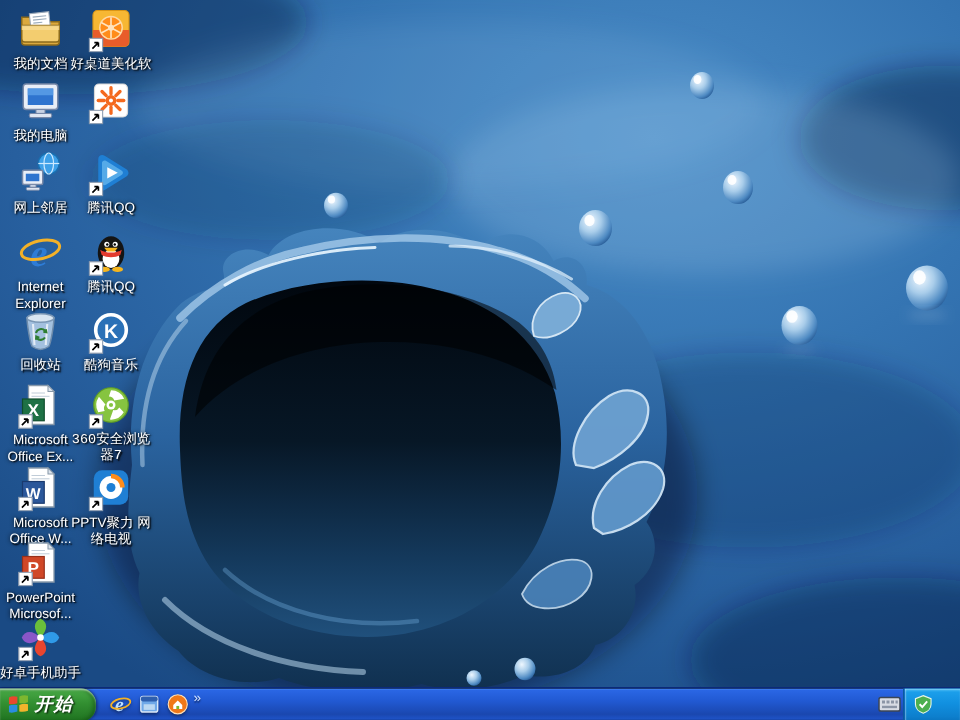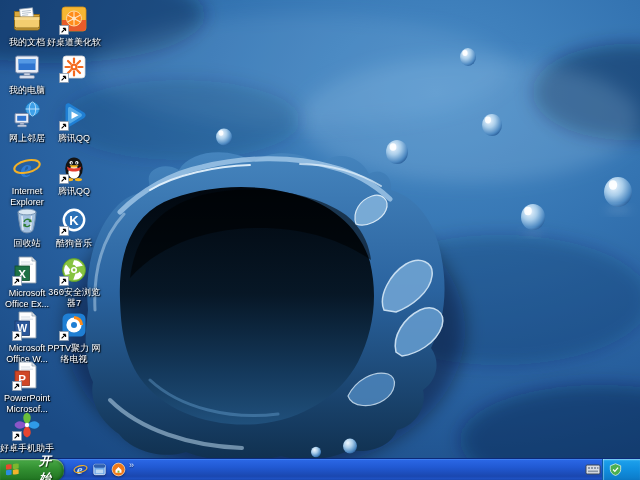--- a/index.html
+++ b/index.html
@@ -22,21 +22,21 @@
     text-shadow:1px 1px 1px #000,0 0 3px rgba(0,0,0,.85);
   }
   
   .taskbar{
     position:absolute;left:0;top:458px;width:640px;height:22px;
     background:linear-gradient(180deg,#4b8df5 0%,#2a66e4 6%,#2159d2 40%,#1a47af 82%,#1e51c4 95%,#1845a8 100%);
     border-top:1px solid #0b2a7a;box-sizing:border-box;
     display:flex;align-items:center;
   }
   .start-button{
-    height:22px;width:64px;display:flex;align-items:center;gap:19px;padding-left:5px;box-sizing:border-box;
+    height:22px;width:64px;display:flex;align-items:center;gap:3px;padding-left:5px;box-sizing:border-box;
     background:linear-gradient(180deg,#71bf6e 0%,#45a543 10%,#328f31 45%,#287f28 75%,#1e731f 100%);
     border-radius:0 10px 10px 0;cursor:pointer;
     box-shadow:inset 0 1px 1px rgba(255,255,255,.45),inset -2px 0 3px rgba(0,40,0,.35),1px 0 2px rgba(0,0,0,.4);
   }
   .winflag svg{width:15px;height:14px;display:block;}
   .start-text{
     color:#fff;font-size:12px;font-weight:bold;font-style:italic;
     text-shadow:1px 1px 1px rgba(0,0,0,.65);letter-spacing:1px;
   }
   .quick-launch{display:flex;align-items:center;gap:3px;padding:0 4px 0 8px;height:22px;}

